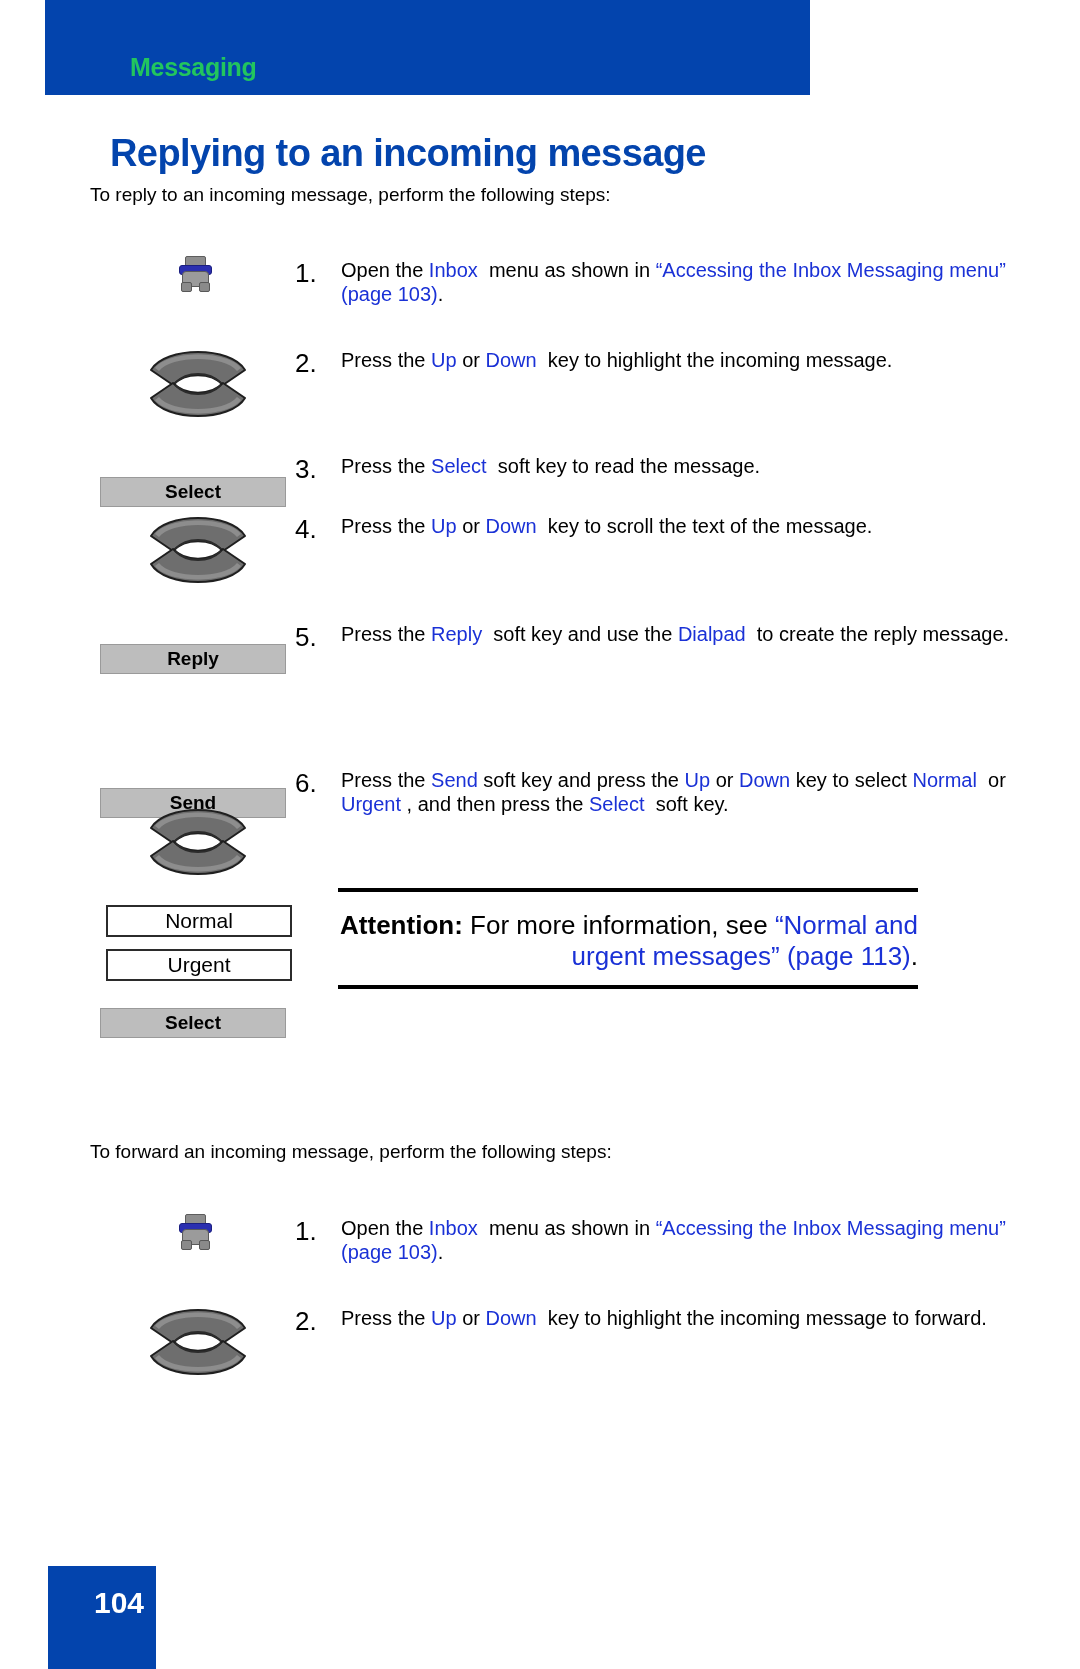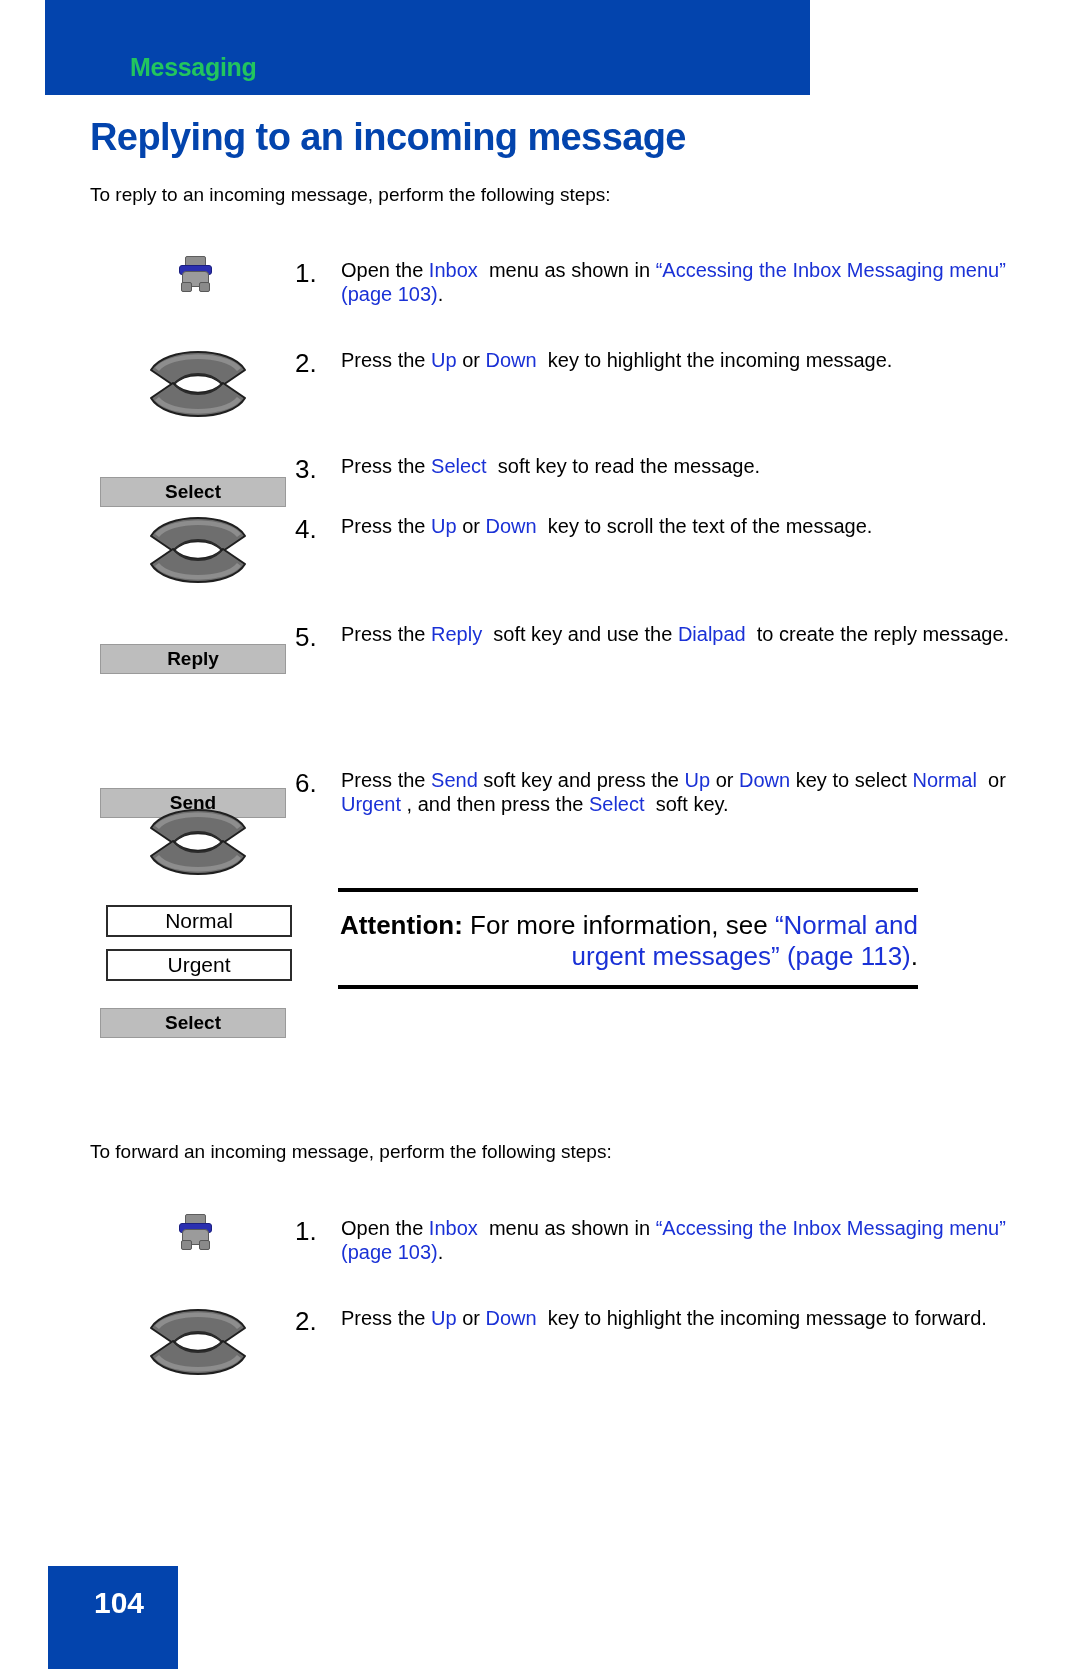--- a/index.html
+++ b/index.html
@@ -194,21 +194,21 @@
     font-size: 26px;
     line-height: 1.21;
     padding: 18px 0 12px 0;
   }
 
   
   .folio {
     position: absolute;
     left: 48px;
     top: 1566px;
-    width: 130px;
+    width: 108px;
     height: 103px;
     background: #0344ad;
   }
   .folio .folio-num {
     position: absolute;
     left: 46px;
     top: 20px;
     color: #ffffff;
     font-size: 30px;
     font-weight: bold;
@@ -216,21 +216,21 @@
 </style>
 </head>
 <body>
 
 <div class="page">
 
   <div class="header-bar">
     <div class="header-title">Messaging</div>
   </div>
 
-  <div class="section-heading" style="top:116px;">Replying to an incoming message</div>
+  <div class="section-heading" style="top:132px;margin-left:20px;">Replying to an incoming message</div>
 
   <div class="intro-text" style="top:184px;">To reply to an incoming message, perform the following steps:</div>
 
   <div class="icon-inbox art" style="left:178px; top:256px;">
     <div class="cap"></div>
       <div class="band"></div>
       <div class="body"></div>
     <div class="foot-l"></div>
       <div class="foot-r"></div>
   </div>

